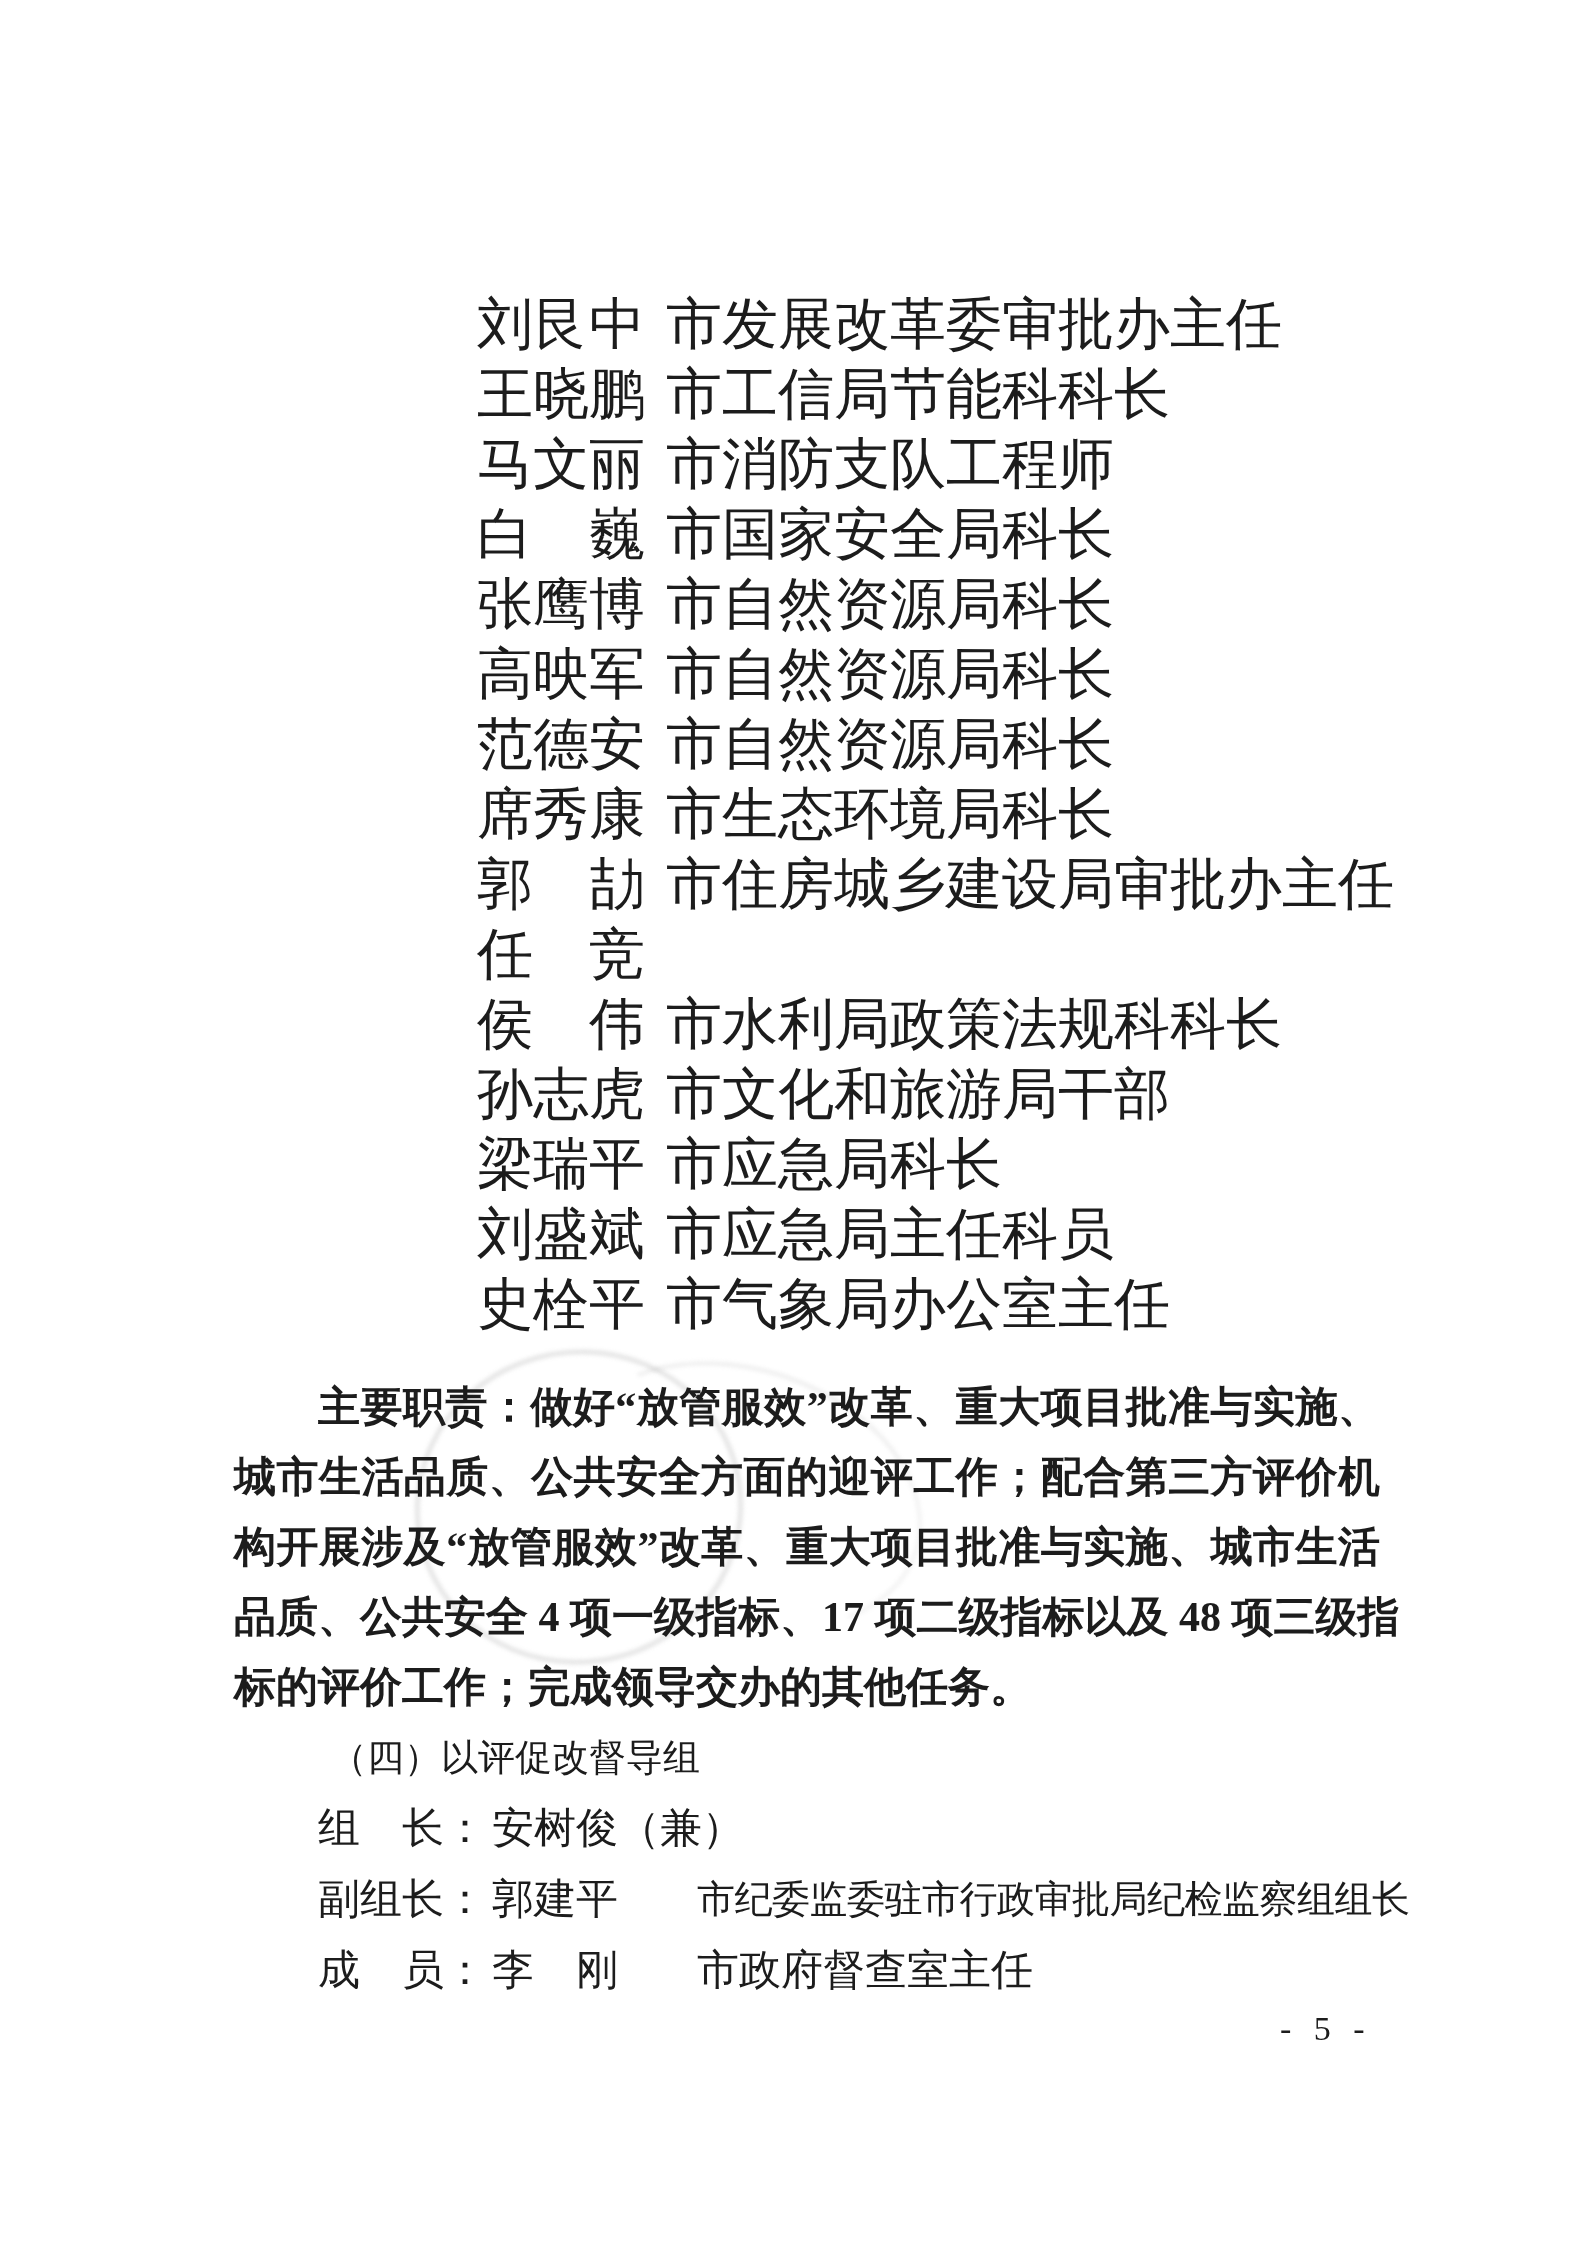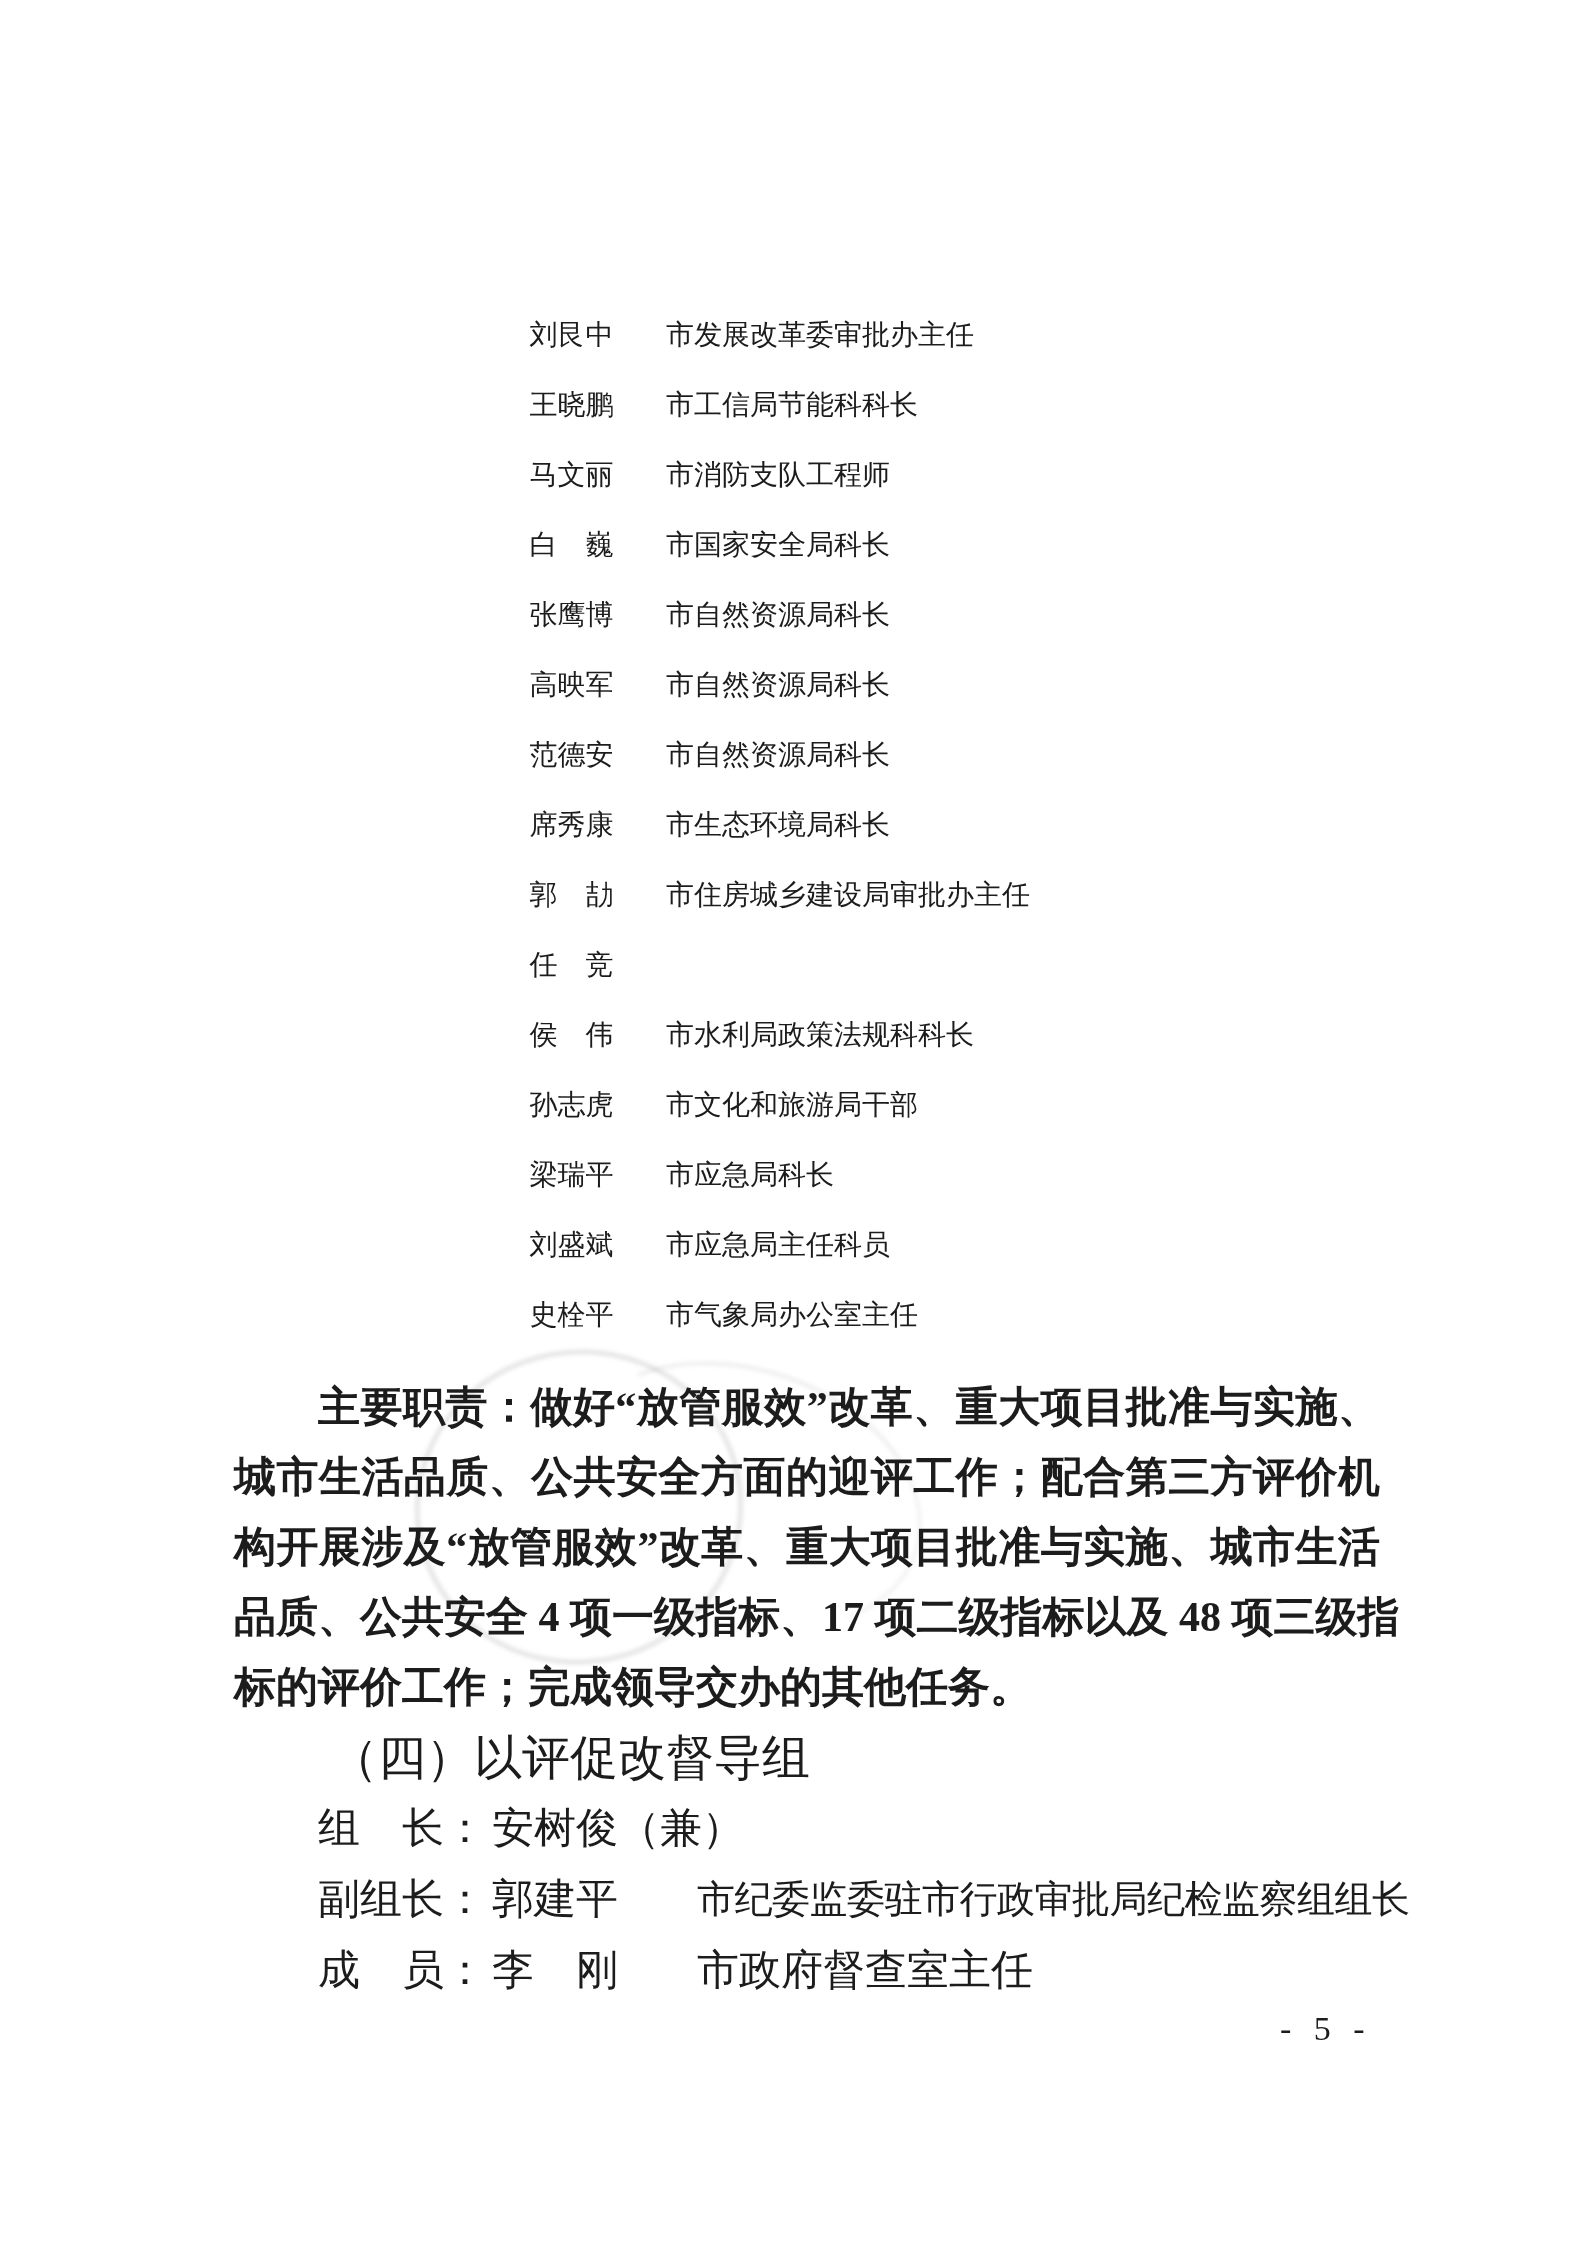--- a/index.html
+++ b/index.html
@@ -10,23 +10,22 @@
     background: #ffffff;
     color: #1c1c1c;
     font-family: "Liberation Serif", "DejaVu Serif", serif;
     overflow: hidden;
   }
 
   
   .member-list {
     position: absolute;
     left: 477px;
-    top: 300px;
-    font-size: 28px;
-    text-align: center;
+    top: 289px;
+    font-size: 56px;
   }
   .member-row { display: flex; height: 70px; line-height: 70px; white-space: nowrap; }
   .member-name { flex: none; width: 189px; }
   .member-title { flex: none; }
 
   
   .duties {
     position: absolute;
     left: 234px;
     top: 1372px;
@@ -42,21 +41,21 @@
     font-weight: bold;
   }
   .par-line:first-of-type { text-indent: 84px; }
   .par-line:last-of-type { text-align-last: left; white-space: normal; }
 
   
   .section-heading {
     position: absolute;
     left: 330px;
     top: 1723px;
-    font-size: 48px;
+    font-size: 37px;
     line-height: 70px;
     white-space: nowrap;
   }
 
   
   .group-rows {
     position: absolute;
     left: 318px;
     top: 1793px;
     font-size: 42px;

